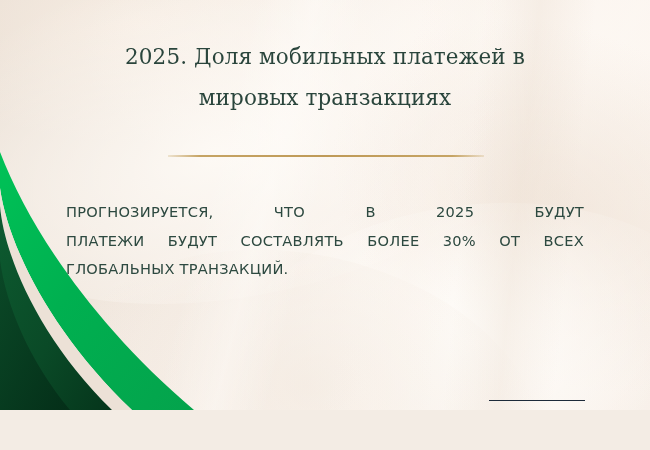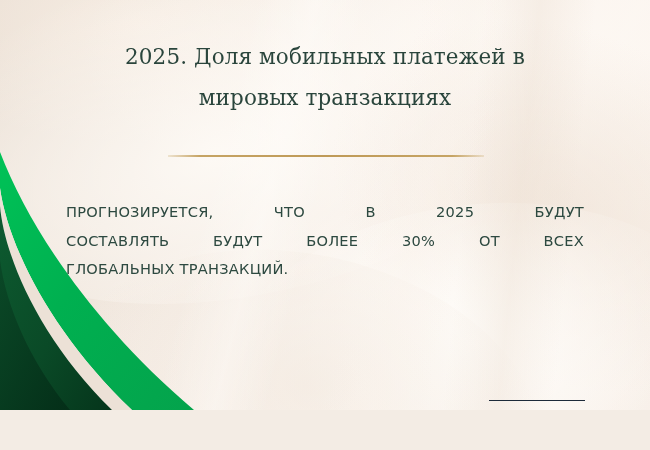--- a/index.html
+++ b/index.html
@@ -175,22 +175,23 @@
 
     <div class="body-line justify">
       <span>ПРОГНОЗИРУЕТСЯ,</span>
       <span>ЧТО</span>
       <span>В</span>
       <span>2025</span>
       <span>БУДУТ</span>
     </div>
 
     <div class="body-line justify">
+      <span>ПЛАТЕЖИ</span>
+      <span>БУДУТ</span>
       <span>СОСТАВЛЯТЬ</span>
-      <span>БУДУТ</span>
       <span>БОЛЕЕ</span>
       <span>30%</span>
       <span>ОТ</span>
       <span>ВСЕХ</span>
     </div>
 
     <div class="body-line last">
       <span>ГЛОБАЛЬНЫХ ТРАНЗАКЦИЙ.</span>
     </div>
 

